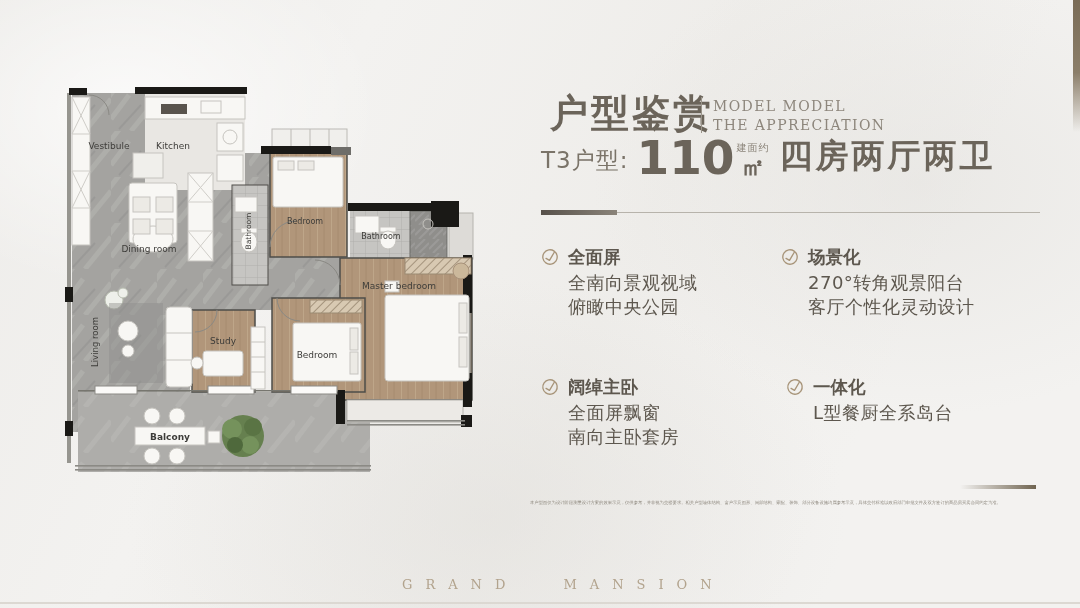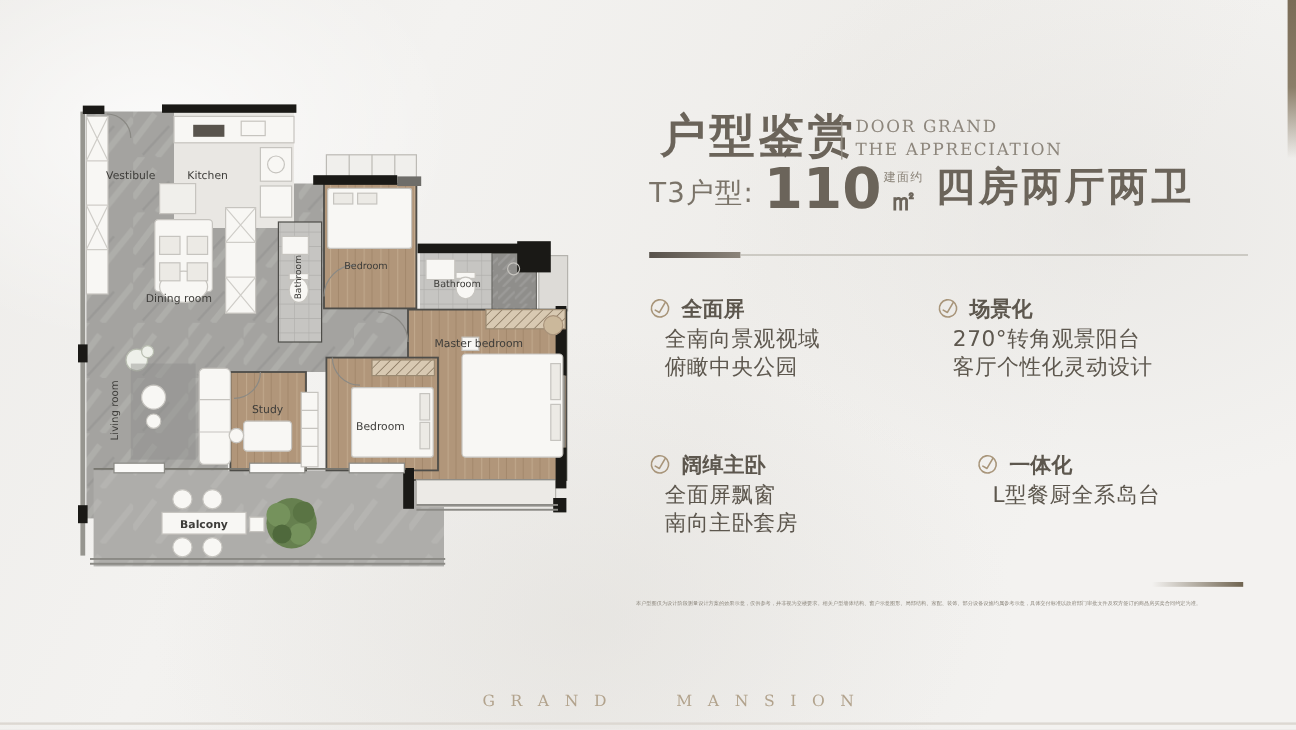--- a/index.html
+++ b/index.html
@@ -26,22 +26,22 @@
   .rooms-desc{font-size:33px;font-weight:700;margin-left:10px;letter-spacing:3px;padding-bottom:2px;}
   
   .divider{left:541px;top:210px;width:499px;height:5px;z-index:2;}
   .divider-thick{position:absolute;left:0;top:0;width:76px;height:5px;background:linear-gradient(90deg,#57514a,#8b847a);}
   .divider-thin{position:absolute;left:76px;top:2px;width:423px;height:1px;background:#b7b3ab;}
   
   .feature{width:235px;z-index:2;}
   .feature .head{display:flex;align-items:center;gap:9px;height:22px;font-size:17.5px;font-weight:600;color:#5d574e;text-align:center;}
   .feat-icon{width:18px;height:18px;display:inline-block;flex:0 0 18px;}
   .feat-icon svg{width:18px;height:18px;display:block;}
-  .feature .body{margin-left:13px;margin-top:3px;font-size:18px;color:#5d574e;line-height:24px;letter-spacing:.5px;}
-  .f1{left:541px;top:246px;} .f2{left:781px;top:246px;} .f3{left:541px;top:376px;} .f4{left:814px;top:376px;}
+  .feature .body{margin-left:27px;margin-top:3px;font-size:18px;color:#5d574e;line-height:24px;letter-spacing:.5px;}
+  .f1{left:541px;top:246px;} .f2{left:781px;top:246px;} .f3{left:541px;top:376px;} .f4{left:786px;top:376px;}
   
   .grad-line{left:960px;top:485px;width:76px;height:3.5px;background:linear-gradient(90deg,rgba(111,100,80,0),#6f6450);z-index:2;}
   .disclaimer{left:530px;top:500px;width:1045px;font-size:9px;color:#8e887e;transform:scale(.48);
               transform-origin:0 0;white-space:nowrap;z-index:2;}
   
   .footer-brand{left:402px;top:577px;font-family:"DejaVu Serif","Liberation Serif",serif;font-size:13px;
                 letter-spacing:13px;word-spacing:28px;color:#b2a38d;z-index:2;}
   .bottom-line{left:0;top:602px;width:1080px;height:2px;background:#dcd8d2;z-index:2;}
   .corner-bar{right:0;top:0;width:7px;height:132px;z-index:2;
               background:linear-gradient(180deg,#7a6c57 0%,#8b7e69 55%,rgba(139,126,105,0) 100%);}
@@ -211,21 +211,21 @@
         <text x="158" y="259">Study</text>
         <text x="252" y="273">Bedroom</text>
         <text x="105" y="355" font-weight="600">Balcony</text>
       </g>
     </svg>
   </div>
 
   <div class="abs cn-title">户型鉴赏</div>
   <div class="abs v-div"></div>
   <div class="abs en-block">
-    <div>DOOR GRAND</div>
+    <div>MODEL MODEL</div>
     <div>THE APPRECIATION</div>
   </div>
 
   <div class="abs unit-line">
     <span class="unit-label">T3户型:</span>
     <span class="area-value">110</span>
     <span class="area-note-wrap">
       <span class="area-note">建面约</span>
       <span class="area-unit">㎡</span>
     </span>

